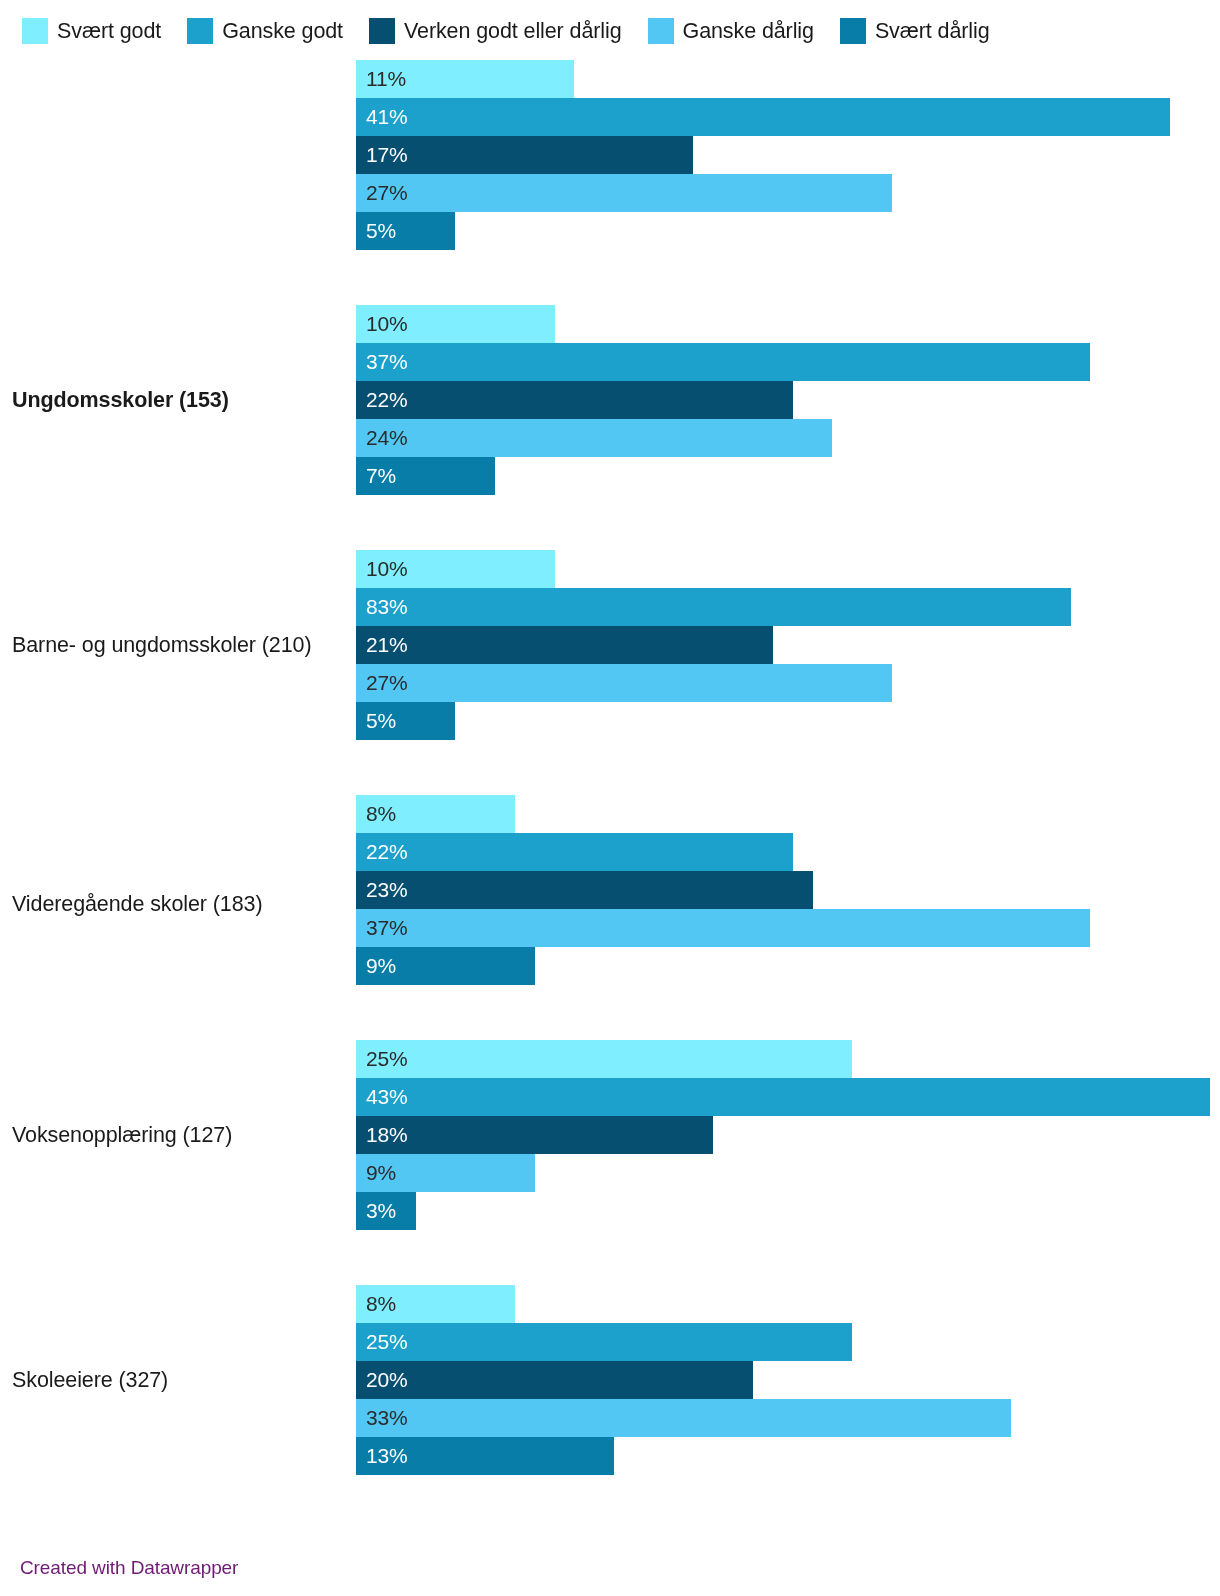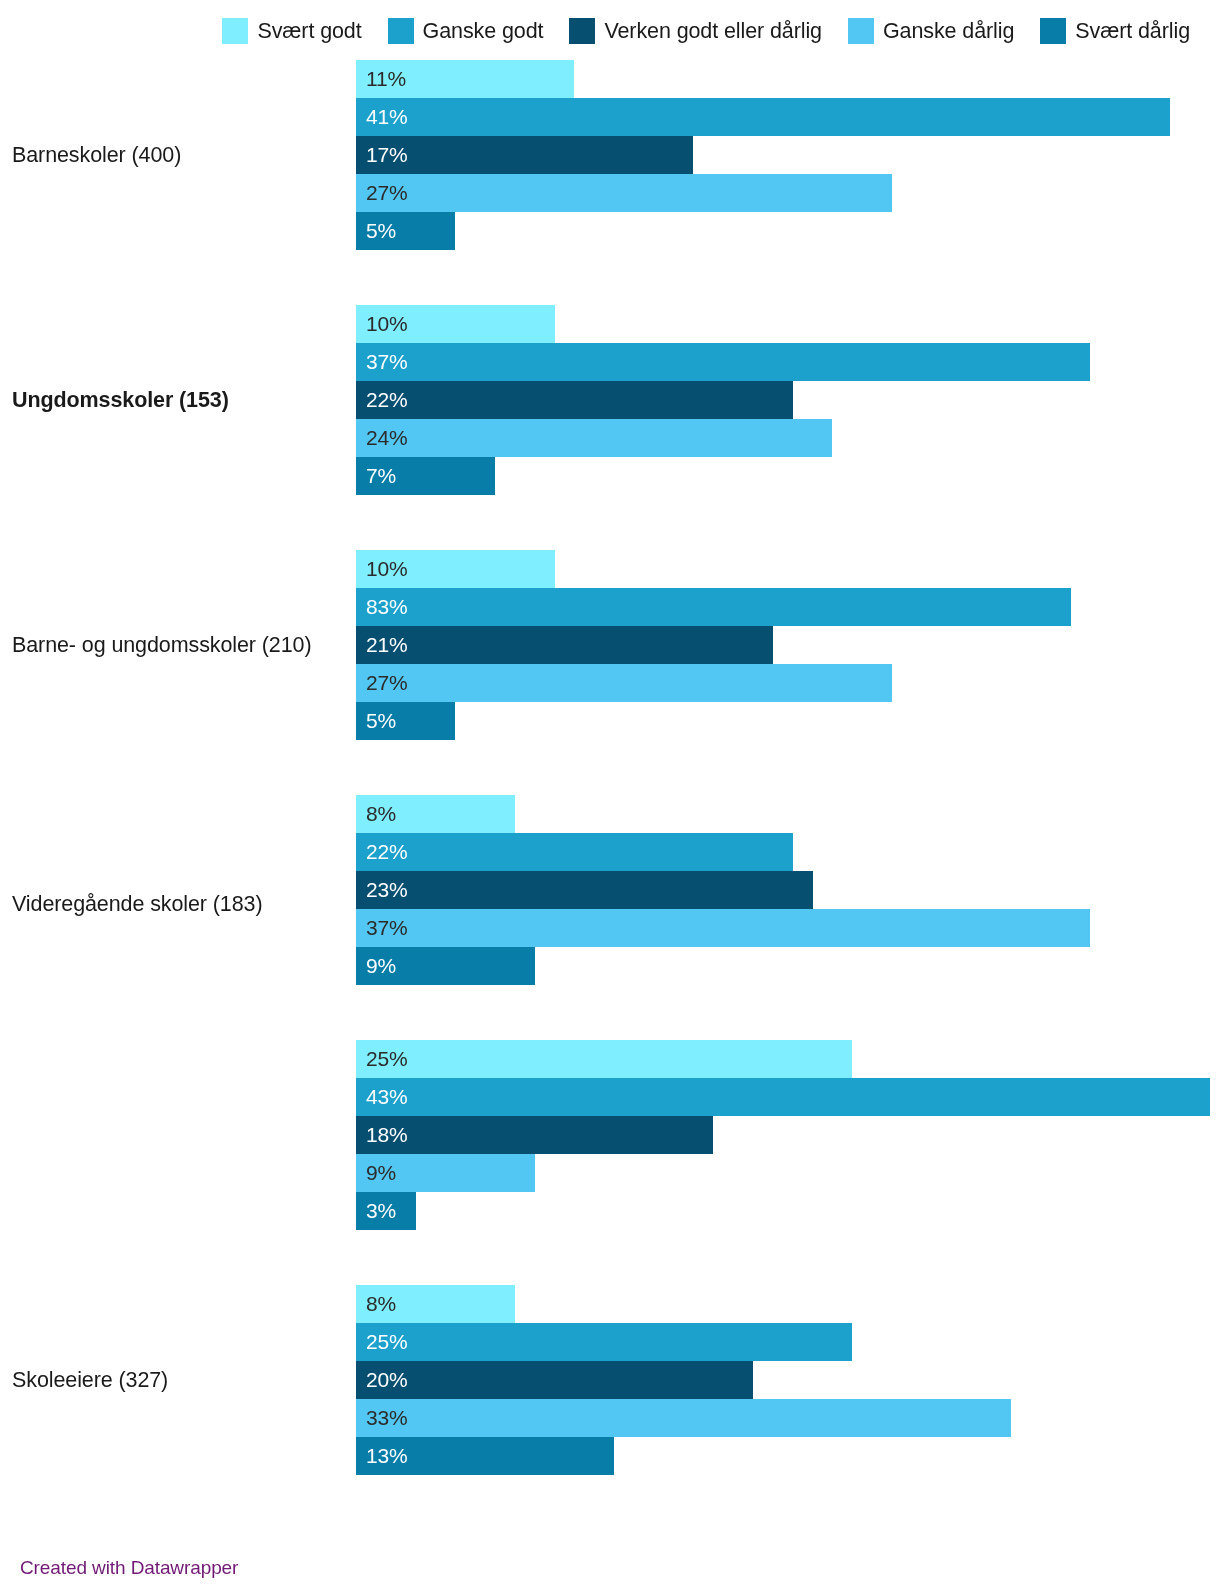--- a/index.html
+++ b/index.html
@@ -19,21 +19,20 @@
 
   
   #legend {
     display: flex;
     align-items: center;
     gap: 0;
     padding: 16px 4px 0 22px;
     height: 46px;
     flex-wrap: nowrap;
     white-space: nowrap;
-    justify-content: flex-end;
   }
   .legend-item {
     display: flex;
     align-items: center;
     margin-right: 26px;
   }
   .legend-swatch {
     width: 26px;
     height: 26px;
     margin-right: 9px;
@@ -133,21 +132,20 @@
       <span class="legend-label">Ganske dårlig</span>
     </div>
     <div class="legend-item">
       <span class="legend-swatch" style="background: rgb(7, 125, 168);"></span>
       <span class="legend-label">Svært dårlig</span>
     </div>
   </div>
 
 <div id="chart">
     <div class="group" style="position: absolute; top: 14px; left: 0px; height: 190px;">
-      <div class="group-label" style="top: 82px;">Barneskoler (400)</div>
       <div class="bars">
         <div class="bar-row">
           <div class="bar" style="width: 218.35px; background: rgb(127, 239, 255);"></div>
           <span class="bar-value v-dark">11%</span>
         </div>
         <div class="bar-row">
           <div class="bar" style="width: 813.85px; background: rgb(28, 160, 204);"></div>
           <span class="bar-value v-light">41%</span>
         </div>
         <div class="bar-row">
@@ -233,20 +231,21 @@
           <div class="bar" style="width: 734.45px; background: rgb(82, 199, 244);"></div>
           <span class="bar-value v-dark">37%</span>
         </div>
         <div class="bar-row">
           <div class="bar" style="width: 178.65px; background: rgb(7, 125, 168);"></div>
           <span class="bar-value v-light">9%</span>
         </div>
       </div>
     </div>
     <div class="group" style="position: absolute; top: 994px; left: 0px; height: 190px;">
+      <div class="group-label" style="top: 82px;">Voksenopplæring (127)</div>
       <div class="bars">
         <div class="bar-row">
           <div class="bar" style="width: 496.25px; background: rgb(127, 239, 255);"></div>
           <span class="bar-value v-dark">25%</span>
         </div>
         <div class="bar-row">
           <div class="bar" style="width: 853.55px; background: rgb(28, 160, 204);"></div>
           <span class="bar-value v-light">43%</span>
         </div>
         <div class="bar-row">

